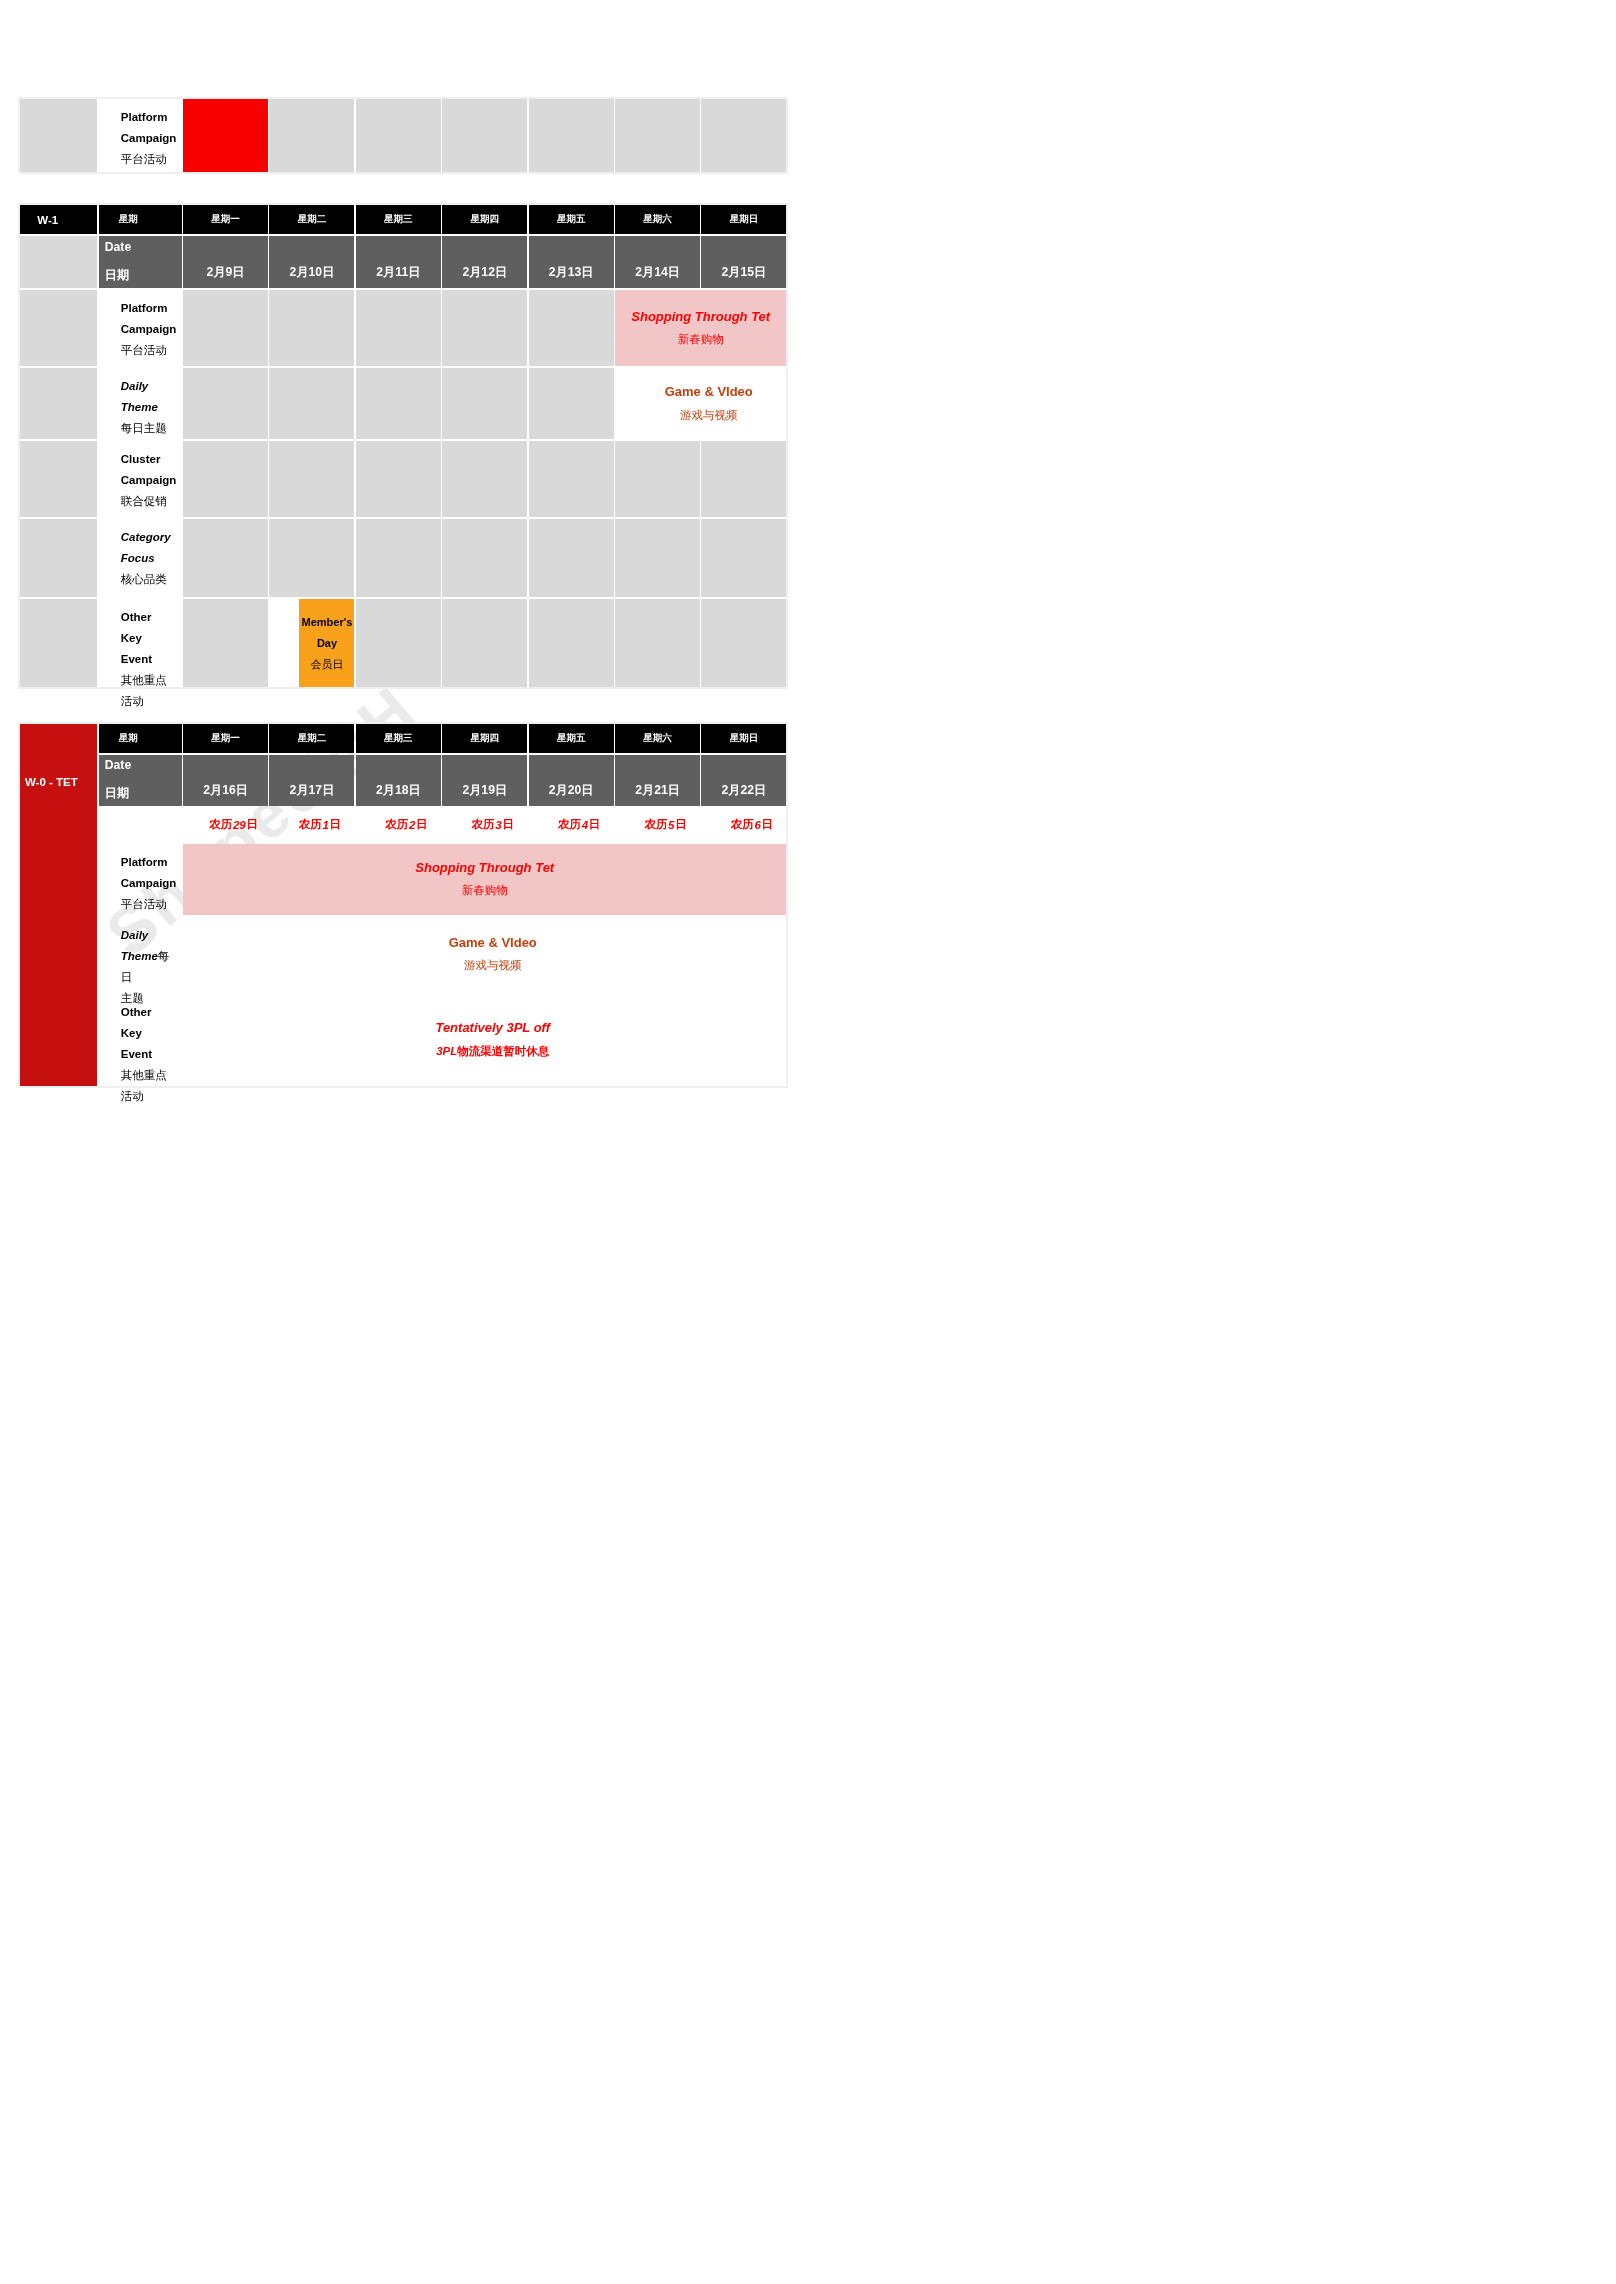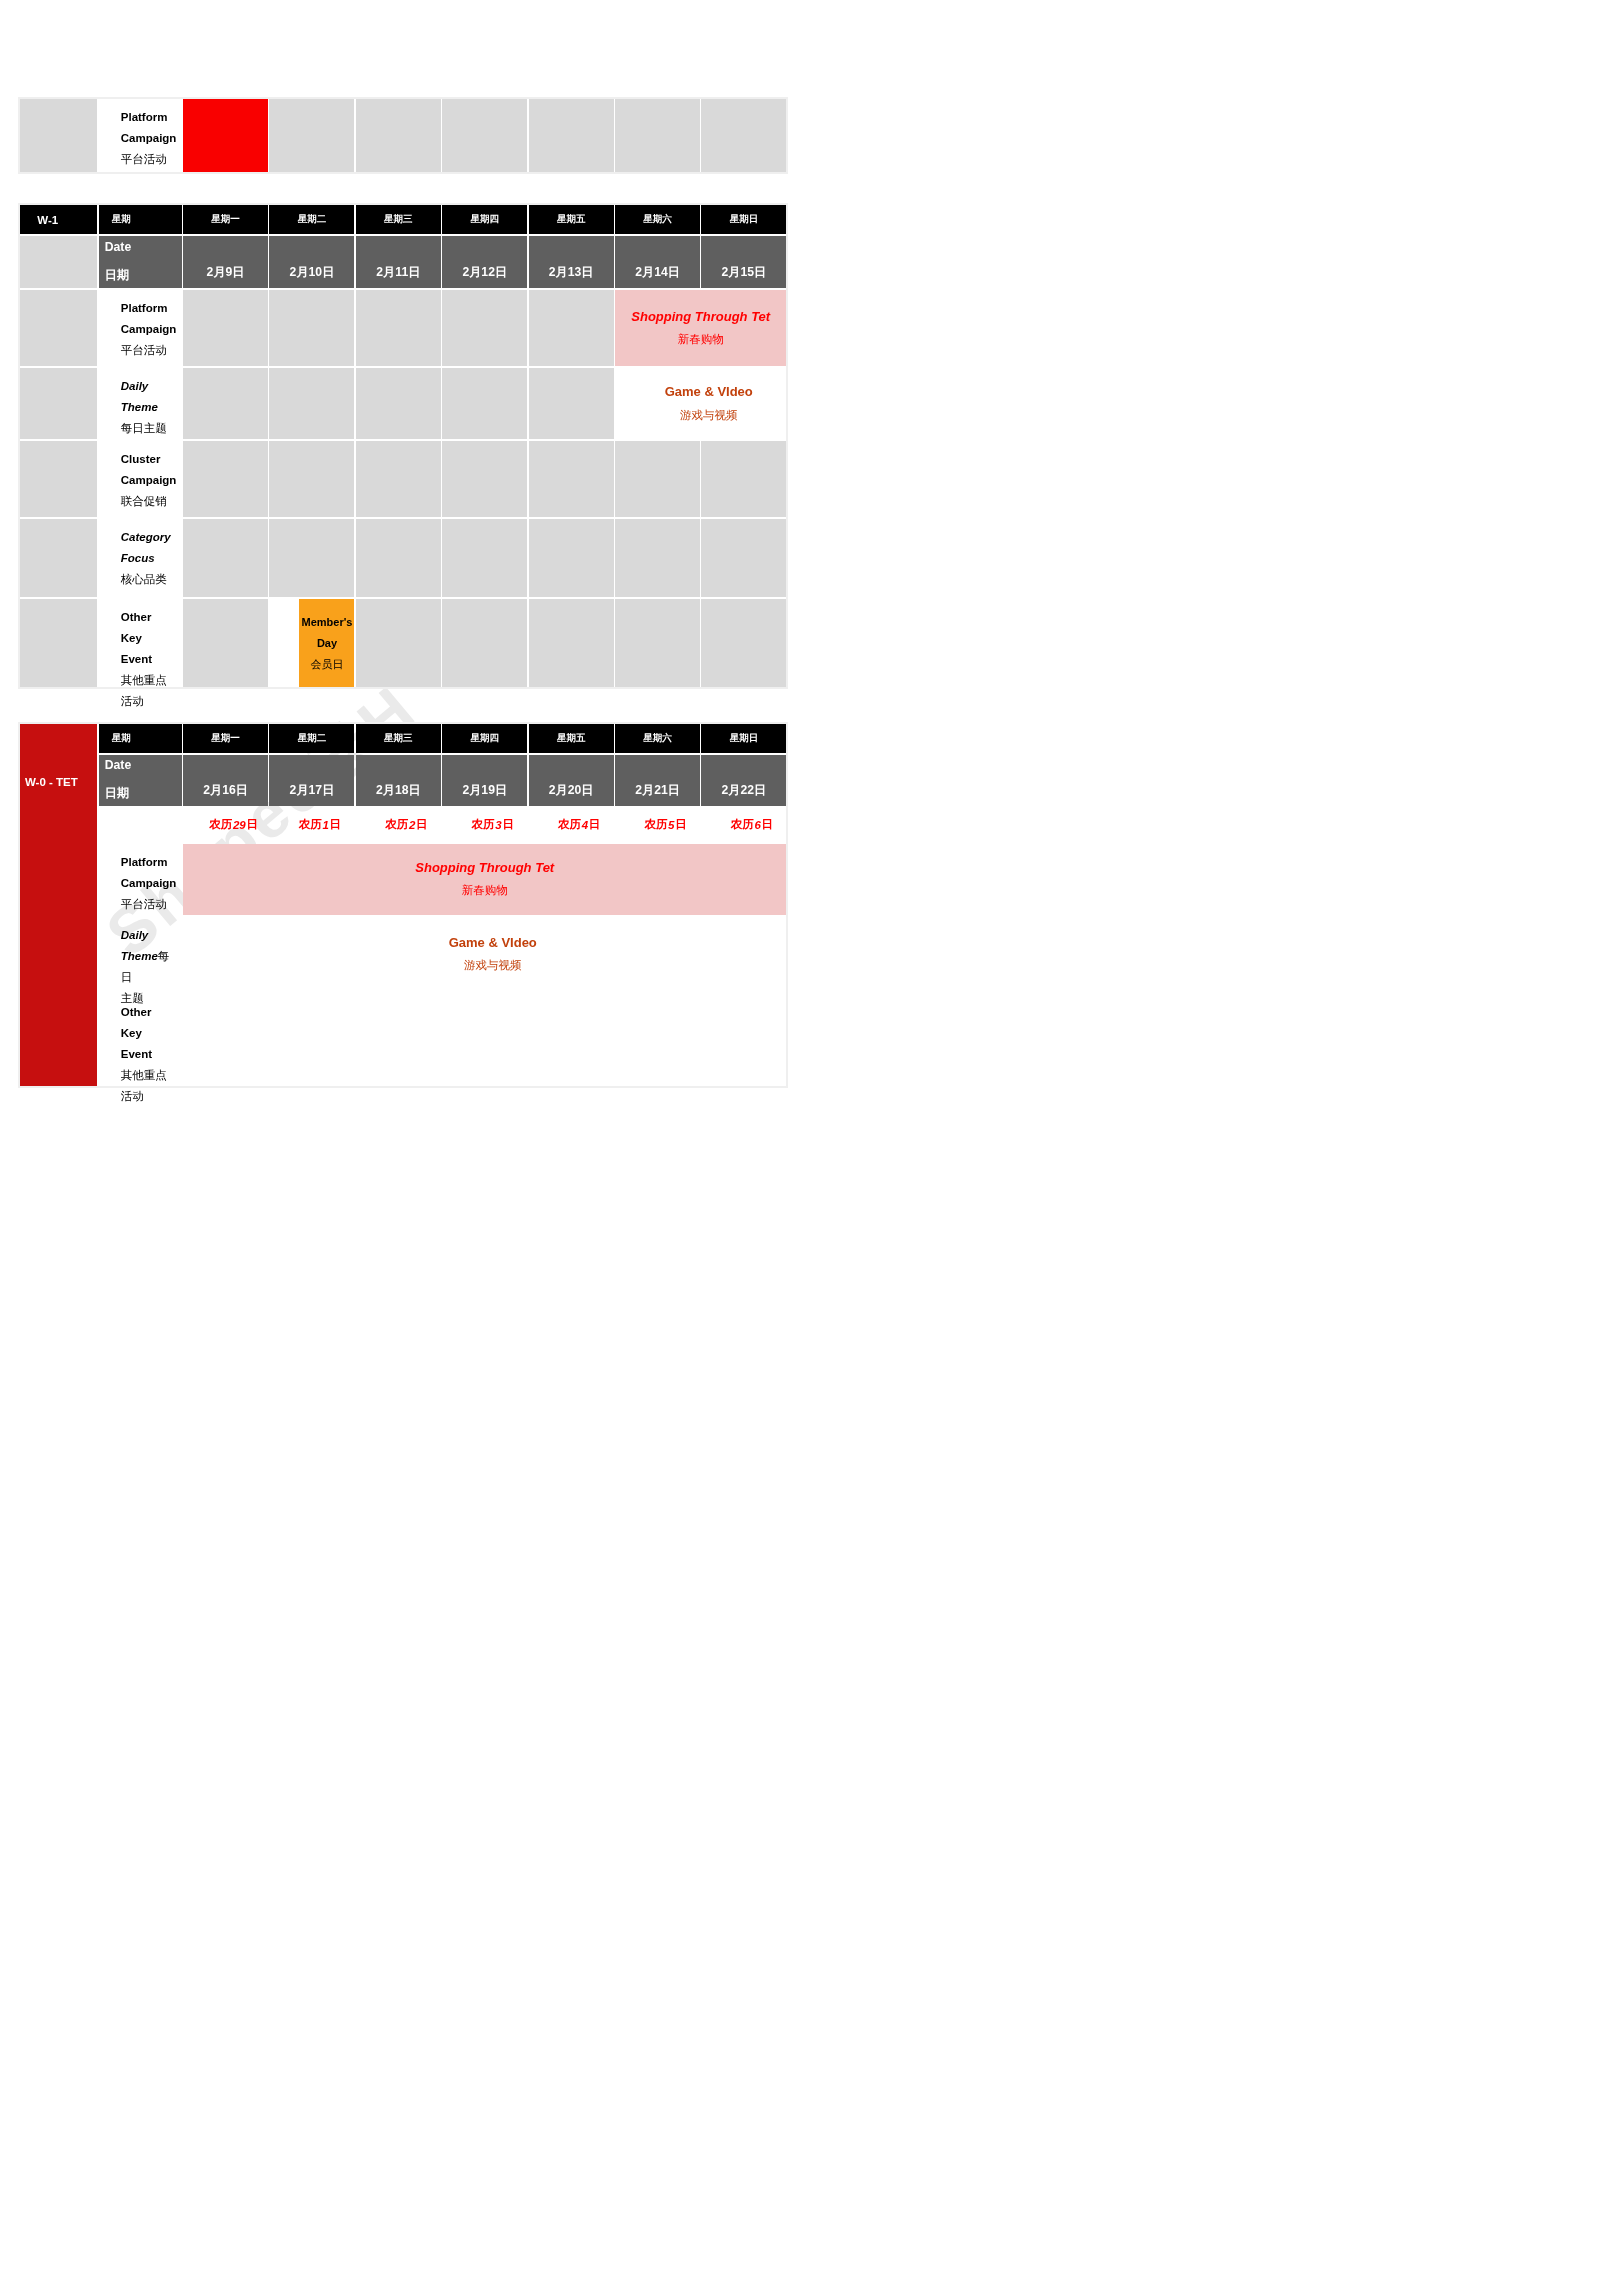--- a/index.html
+++ b/index.html
@@ -37,21 +37,21 @@
 
   
   .lbl{background:#ffffff00;padding:8.1px 11px 0 6.1px;font-size:11.5px;font-weight:bold;line-height:21px;color:#000;}
   .lbl .ln{display:block;}
   .lbl .it{font-style:italic;}
   .lbl .zh{font-weight:400;}
   .zh-inline{font-weight:400;font-style:normal;}
 
   
   .wk{display:flex;align-items:center;justify-content:center;font-size:9.5px;font-weight:bold;}
-  .wk.left{justify-content:flex-start;padding-left:13px;}
+  .wk.left{justify-content:flex-start;padding-left:20px;}
   .wklabel{display:flex;align-items:center;font-size:11.5px;font-weight:bold;padding-left:17px;}
 
   
   .datelbl{display:flex;flex-direction:column;justify-content:center;gap:13px;padding-left:6.1px;font-size:12.2px;font-weight:bold;}
   .datecell{display:flex;align-items:flex-end;justify-content:center;padding-bottom:7px;font-size:12.2px;font-weight:bold;}
 
   
   .lunar{display:flex;align-items:center;justify-content:center;color:#ff0000;font-size:11.5px;font-weight:bold;}
   .lunar i{font-style:italic;padding:0 0.7px;}
 
@@ -279,16 +279,20 @@
     <div class="c wht span7 event dark">
       <span class="t">Game &amp; VIdeo</span>
       <span class="s">游戏与视频</span>
     </div>
 
     <div class="c wht lbl">
       <span class="ln">Other Key</span>
       <span class="ln">Event</span>
       <span class="ln zh">其他重点活动</span>
     </div>
+    <div class="c wht span7 event red">
+      <span class="t">Tentatively 3PL off</span>
+      <span class="s boldred"><i>3PL</i><span>物流渠道暂时休息</span></span>
+    </div>
   </section>
 
 </div>
 
 
 </body></html>

